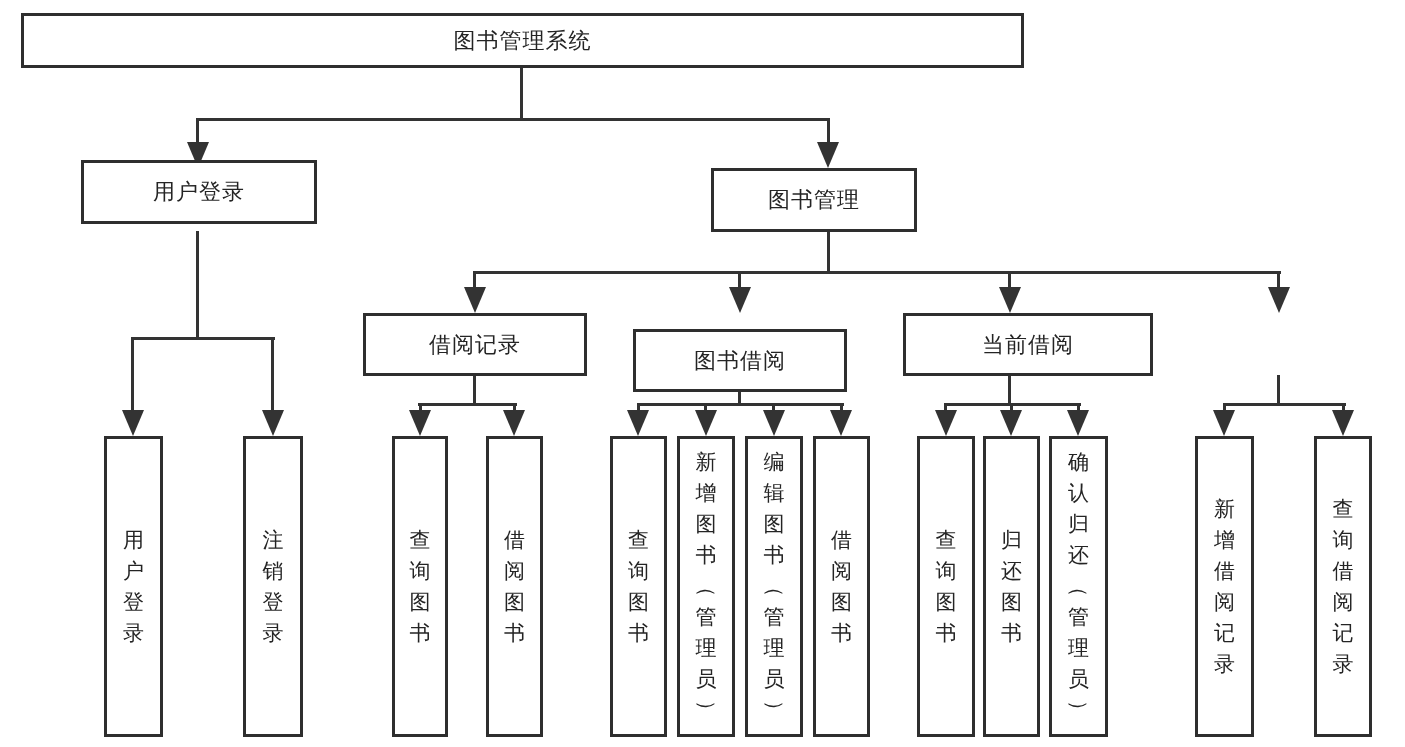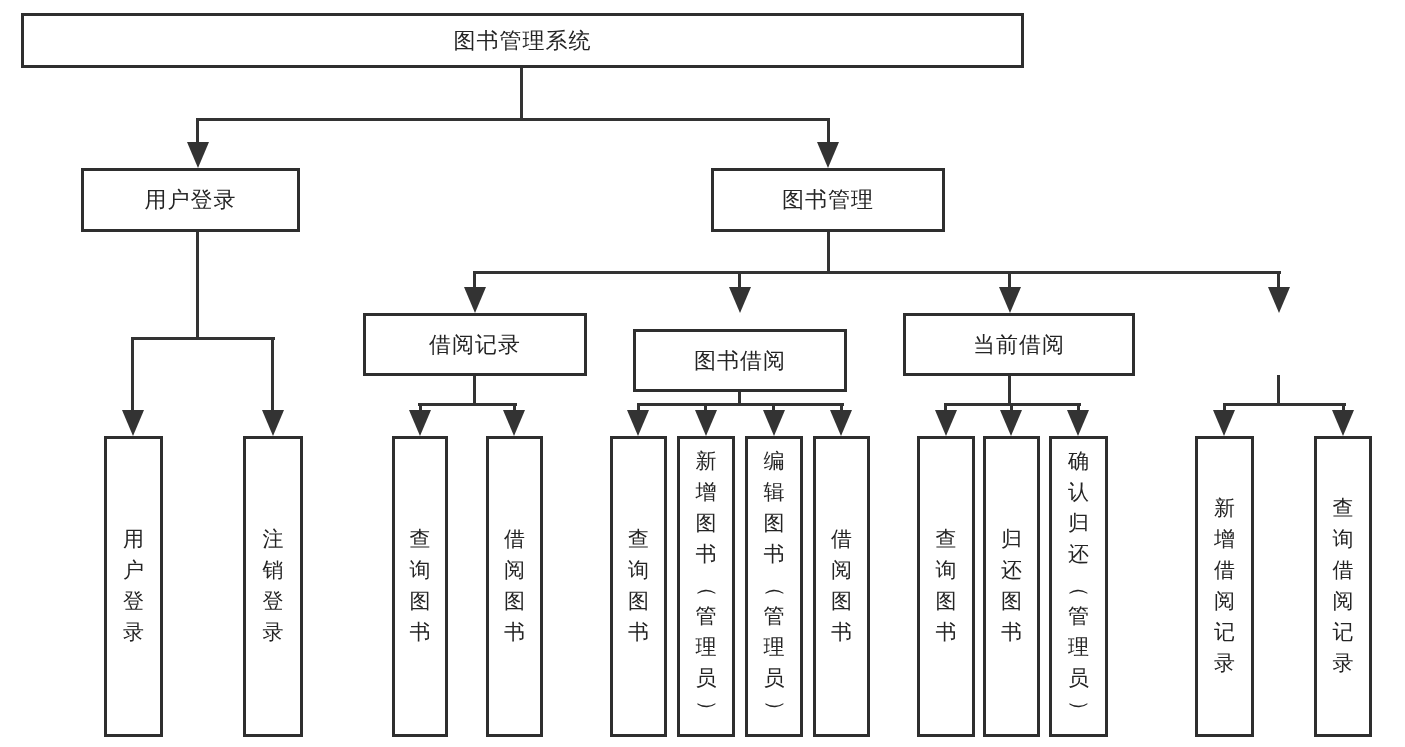--- a/index.html
+++ b/index.html
@@ -1,20 +1,20 @@
 <!DOCTYPE html>
 <html><head>
 <meta charset="utf-8">
 <style>
   html,body { margin:0; padding:0; background:#ffffff; }
   .canvas {
     position:relative;
     width:1405px; height:747px;
     background:#ffffff;
-    font-family:Liberation Mono, monospace;
+    font-family:Liberation Serif, serif;
     overflow:hidden;
   }
   .node {
     position:absolute;
     box-sizing:border-box;
     border:3px solid #2e2e2e;
     background:#ffffff;
     display:flex;
     align-items:center;
     justify-content:center;
@@ -105,34 +105,34 @@
   <div class="hline" style="left:1223px;top:403px;width:123px"></div>
   <div class="vline" style="left:1223px;top:403px;height:12px"></div>
   <div class="ah" style="left:1213px;top:410px"></div>
   <div class="vline" style="left:1342px;top:403px;height:12px"></div>
   <div class="ah" style="left:1332px;top:410px"></div>
 
   <div class="node" style="left:21px;top:13px;width:1003px;height:55px">
     <span>图书管理系统</span>
   </div>
 
-  <div class="node" style="left:81px;top:168px;width:219px;height:64px">
+  <div class="node" style="left:81px;top:160px;width:236px;height:64px">
     <span>用户登录</span>
   </div>
-  <div class="node" style="left:711px;top:168px;width:234px;height:64px">
+  <div class="node" style="left:711px;top:168px;width:206px;height:64px">
     <span>图书管理</span>
   </div>
 
   <div class="node" style="left:363px;top:313px;width:224px;height:63px">
     <span>借阅记录</span>
   </div>
   <div class="node" style="left:633px;top:329px;width:214px;height:63px">
     <span>图书借阅</span>
   </div>
-  <div class="node" style="left:903px;top:313px;width:232px;height:63px">
+  <div class="node" style="left:903px;top:313px;width:250px;height:63px">
     <span>当前借阅</span>
   </div>
 
   <div class="node vnode" style="left:104px;top:436px;width:59px;height:301px">
     <span class="vtext">
         <span>用</span>
         <span>户</span>
         <span>登</span>
         <span>录</span>
       </span>

